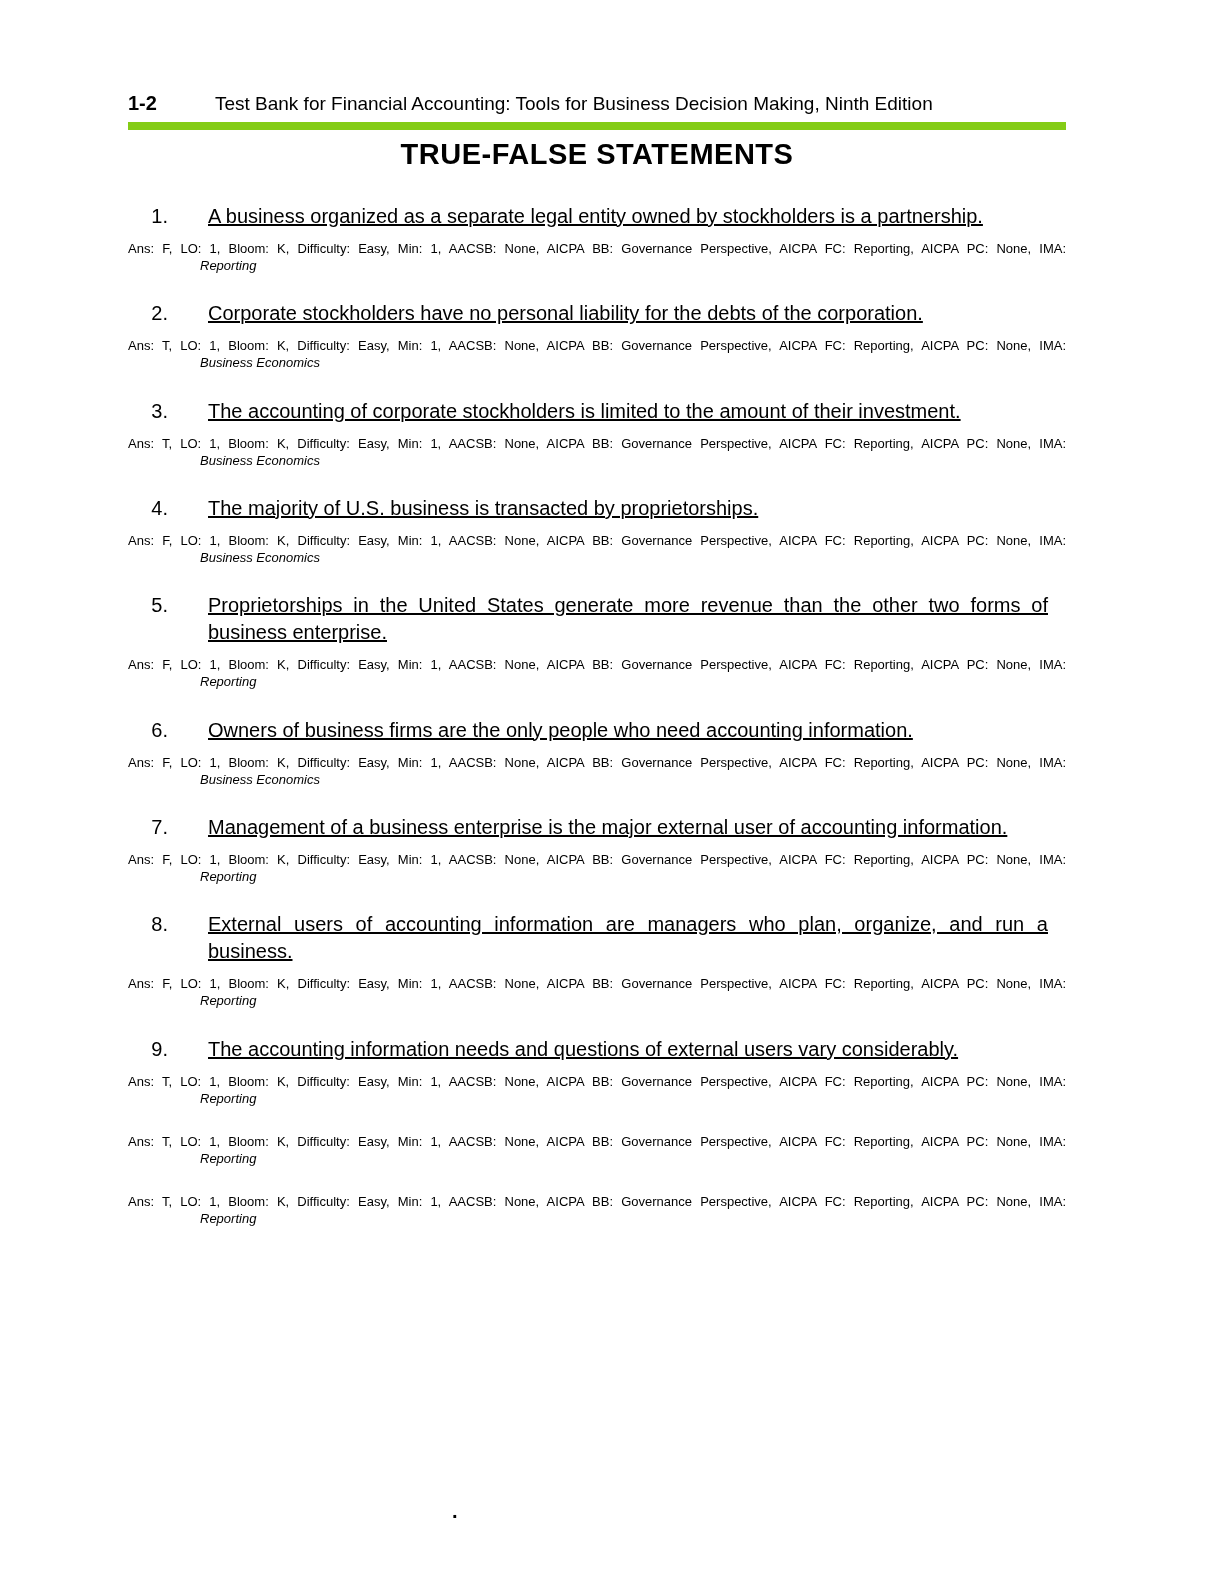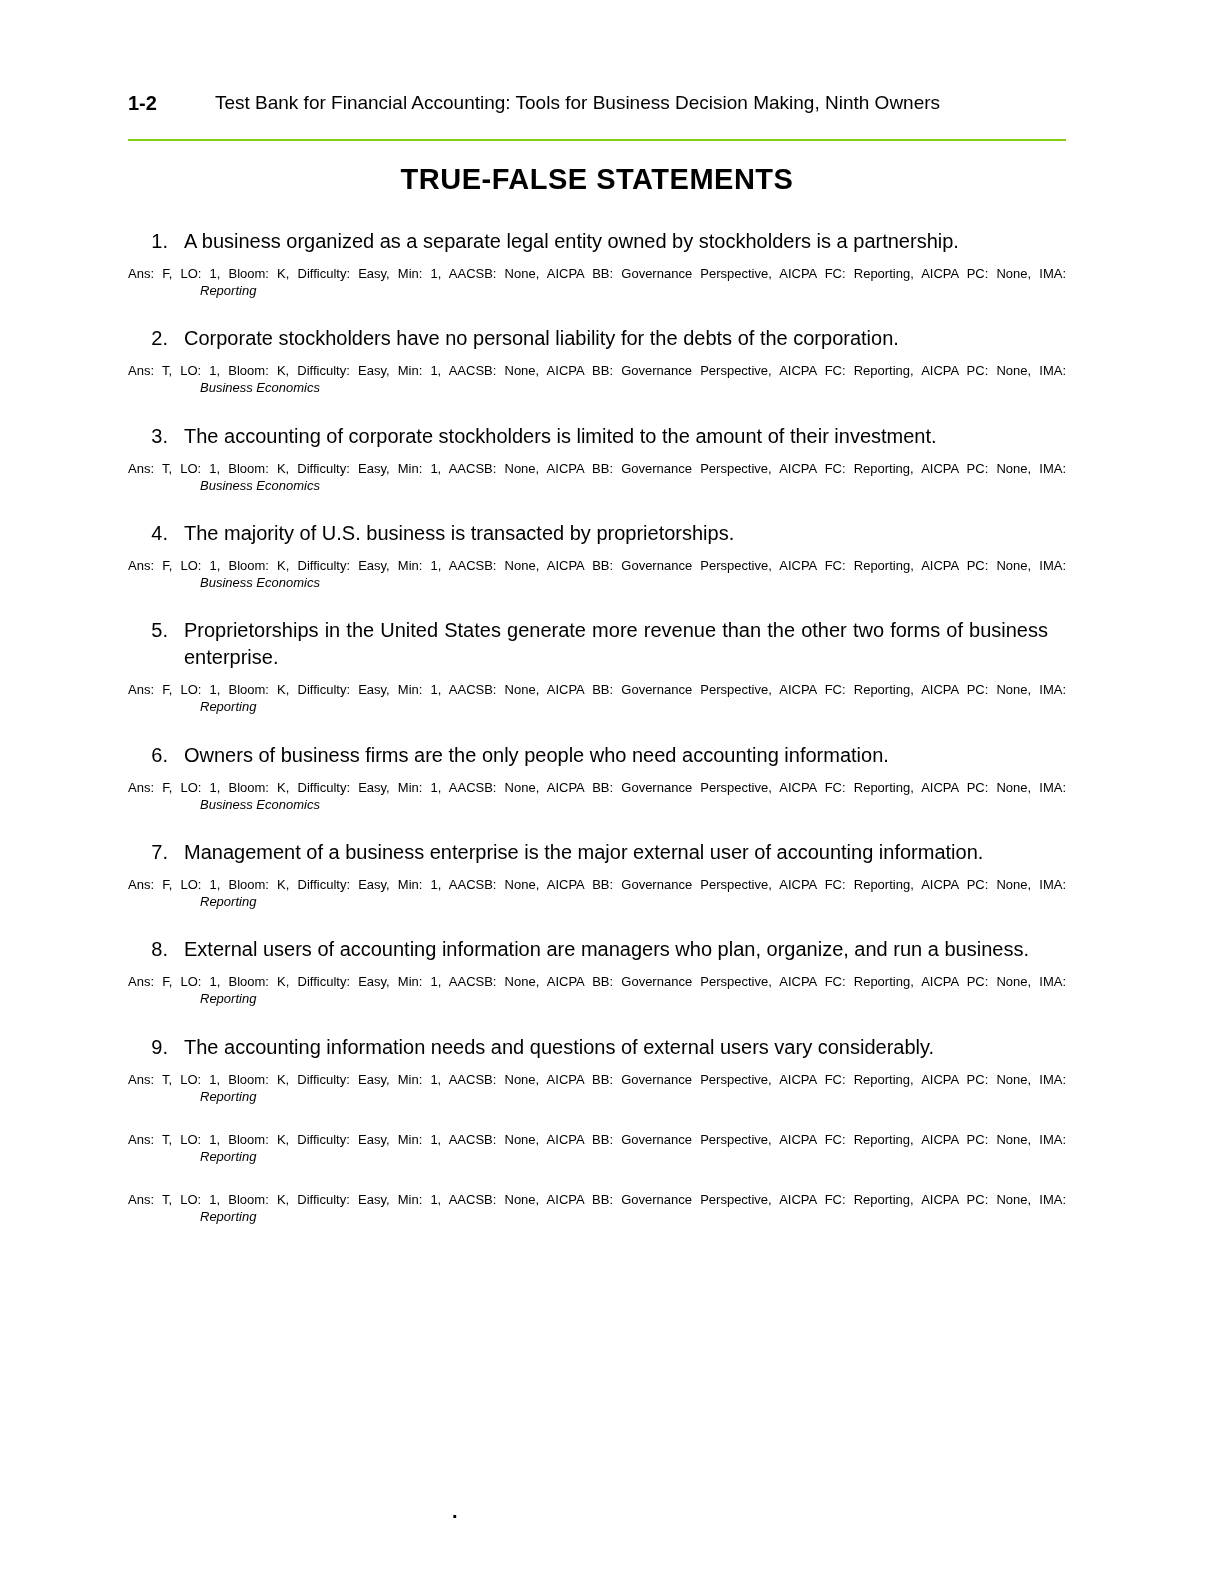--- a/index.html
+++ b/index.html
@@ -18,36 +18,36 @@
     overflow: hidden;
   }
   .content {
     position: absolute;
     left: 128px;
     top: 92px;
     width: 938px;
   }
   .header {
     display: flex;
-    align-items: flex-start;
-    border-bottom: 2px solid #84cc16;
-    padding-bottom: 24px;
+    align-items: flex-end;
+    border-bottom: 8px solid #84cc16;
+    padding-bottom: 7px;
   }
   .hdr-num {
     font-weight: bold;
     font-size: 20px;
     flex: 0 0 auto;
   }
   .hdr-title {
     font-size: 19px;
     margin-left: 58px;
     flex: 1 1 auto;
   }
   .section-title {
-    margin-top: 22px;
+    margin-top: 8px;
     text-align: center;
     font-weight: bold;
     font-size: 29px;
     letter-spacing: 0.5px;
   }
   .question-list {
     margin-top: 32px;
   }
   .question {
     margin-bottom: 26px;
@@ -57,25 +57,26 @@
     margin-bottom: 10px;
   }
   .q-num {
     flex: 0 0 40px;
     text-align: right;
     font-size: 20px;
     line-height: 1.35;
   }
   .q-text {
     flex: 1 1 auto;
-    margin-left: 16px;
+    margin-left: 40px;
     padding-right: 18px;
     font-size: 20px;
     line-height: 1.35;
     text-align: justify;
+    text-decoration: underline;
   }
   .ans {
     font-size: 13px;
     line-height: 1.32;
   }
   .ans-l1 {
     text-align: justify;
     text-align-last: justify;
   }
   .ans-l2 {
@@ -91,21 +92,21 @@
   }
 </style>
 </head>
 <body>
 
 <div class="page">
   <div class="content">
 
     <div class="header">
       <span class="hdr-num">1-2</span>
-      <span class="hdr-title">Test Bank for Financial Accounting: Tools for Business Decision Making, Ninth Owners</span>
+      <span class="hdr-title">Test Bank for Financial Accounting: Tools for Business Decision Making, Ninth Edition</span>
     </div>
 
     <div class="section-title">TRUE-FALSE STATEMENTS</div>
 
     <div class="question-list">
   <div class="question">
     <div class="q-row">
       <div class="q-num">1.</div>
       <div class="q-text">A business organized as a separate legal entity owned by stockholders is a partnership.</div>
     </div>

